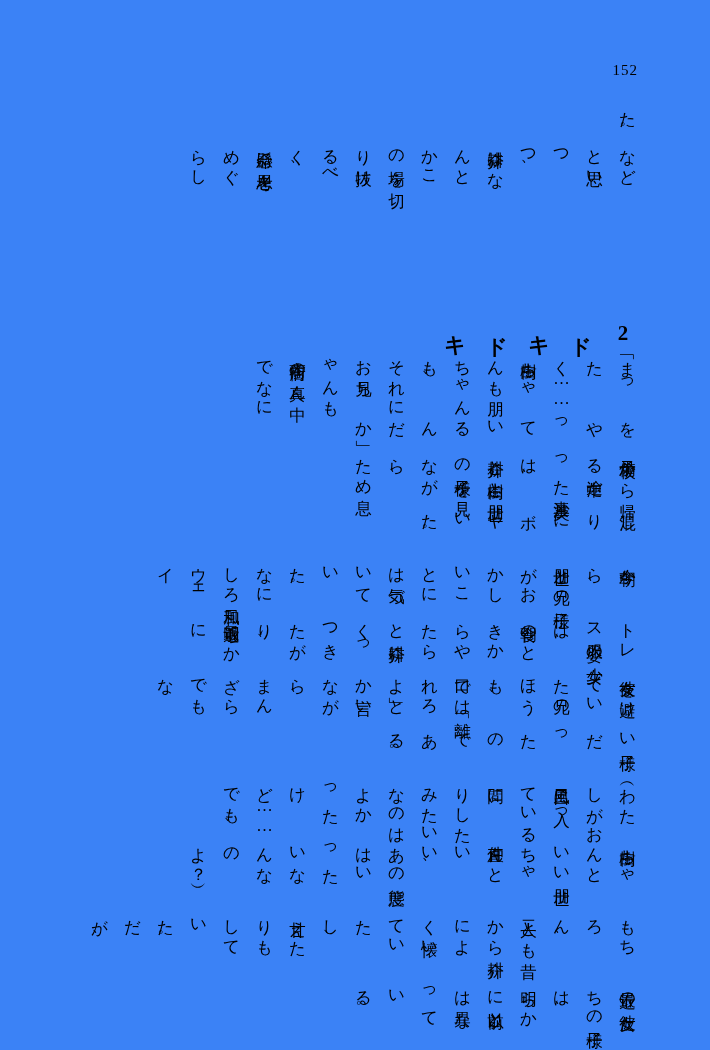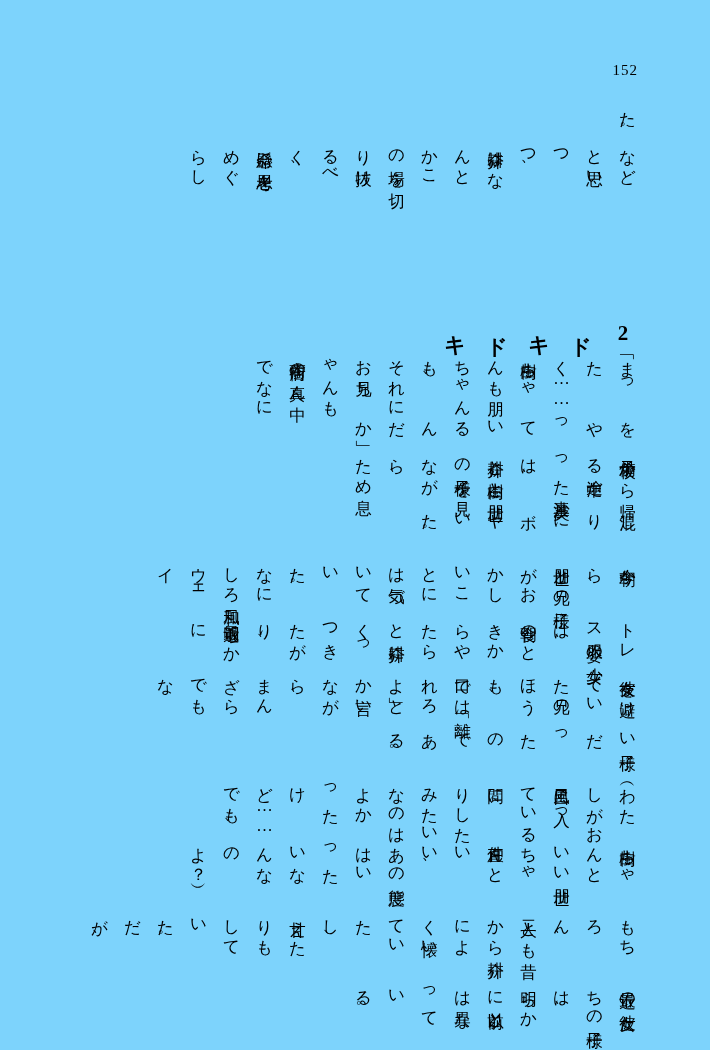--- a/index.html
+++ b/index.html
@@ -14,21 +14,21 @@
     font-family: "Liberation Serif", "DejaVu Serif", serif;
     color: #000000;
     overflow: hidden;
   }
   .page {
     position: absolute;
     left: 0;
     top: 0;
     width: 710px;
     height: 1050px;
-    background: #7dd3fc;
+    background: #3b82f6;
   }
   .page-number {
     position: absolute;
     top: 62px;
     right: 72px;
     font-size: 15px;
     letter-spacing: 1px;
     font-family: "Liberation Serif", "DejaVu Serif", serif;
   }
   .body-text {

